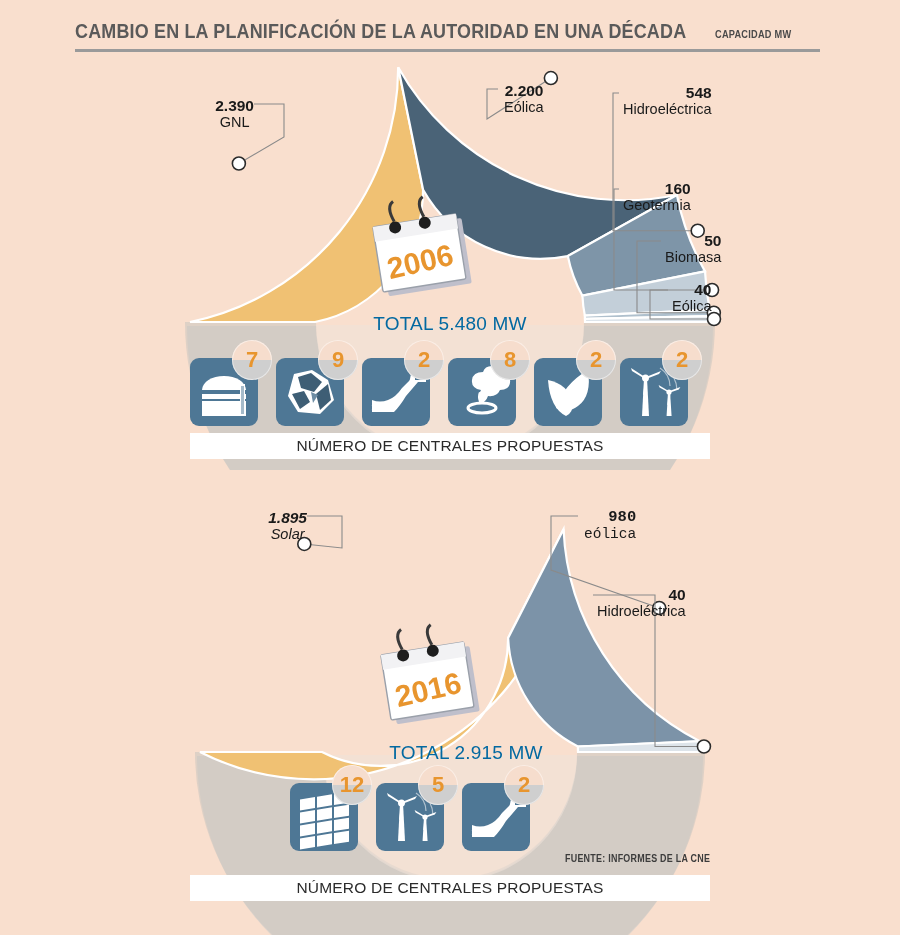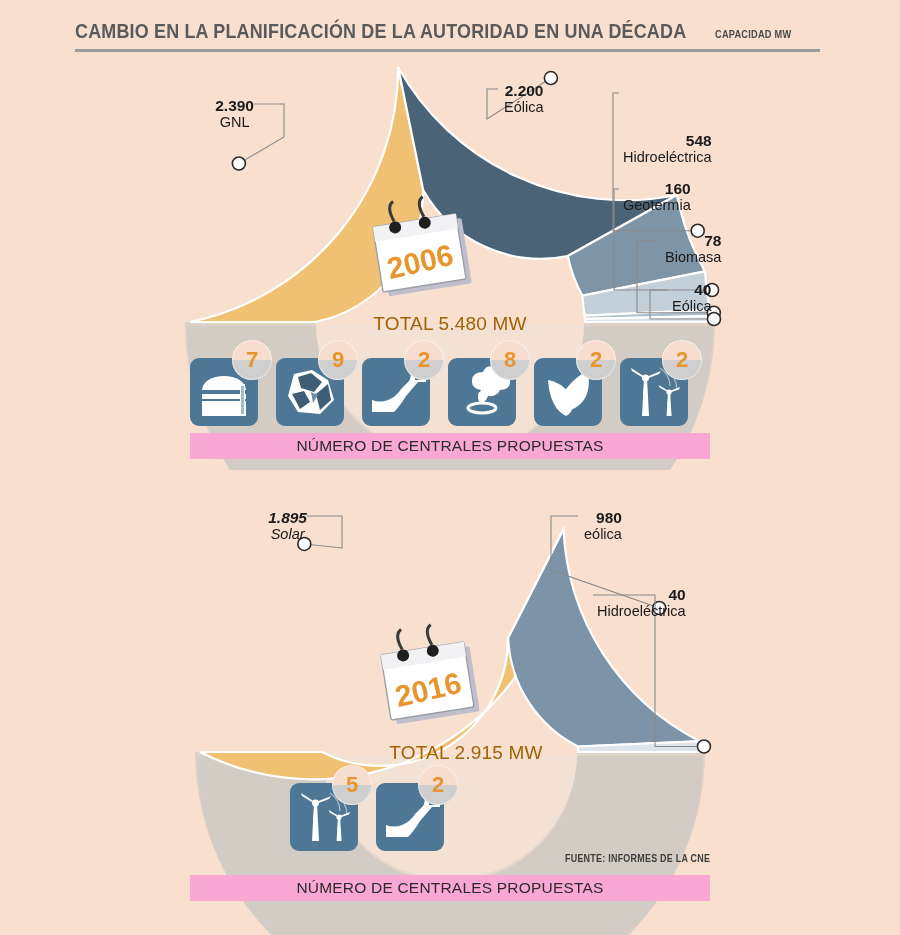--- a/index.html
+++ b/index.html
@@ -29,39 +29,39 @@
   .chart-block{position:absolute;left:0;width:900px;}
   .chart-svg{display:block;}
 
   .legend-lbl{position:absolute;line-height:1.12;}
   .legend-val{font-weight:bold;font-size:15.5px;color:#1A1A1A;display:block;}
   .legend-name{font-size:14.5px;color:#1A1A1A;display:block;}
   .legend-lbl.right{text-align:right;}
   .legend-lbl.rightalign{text-align:center;}
 
   .total-txt{
-    position:absolute;font-size:19px;color:#a16207;
+    position:absolute;font-size:19px;color:#0369a1;
     letter-spacing:.2px;white-space:nowrap;
   }
 
   .icon-row{position:absolute;display:flex;}
   .icon-cell{position:relative;width:68px;height:68px;margin-right:18px;}
   .icon-tile{
     width:68px;height:68px;border-radius:9px;background:#4E7795;
     position:relative;overflow:hidden;
   }
   .badge{
     position:absolute;right:-14px;top:-18px;width:40px;height:40px;border-radius:50%;
     background:linear-gradient(to bottom,#F6DDCD 0%,#F6DDCD 50%,#CFCFCF 50%,#CFCFCF 100%);
     display:flex;align-items:center;justify-content:center;
     font-weight:bold;font-size:22px;color:#E8952E;
     box-shadow:0 0 0 1px rgba(255,255,255,.5) inset;
   }
   .cap-bar{
-    position:absolute;height:26px;background:#f9a8d4;
+    position:absolute;height:26px;background:#ffffff;
     display:flex;align-items:center;justify-content:center;
     font-size:15.5px;color:#2B2B2B;letter-spacing:.2px;
   }
   .source{
     position:absolute;font-size:10.5px;font-weight:bold;color:#3C3C3C;
     transform:scaleX(.85);transform-origin:left center;white-space:nowrap;
     letter-spacing:.3px;
   }
 </style>
 </head>
@@ -135,30 +135,30 @@
       </g>
     </svg>
 <div class="legend-lbl rightalign" style="left: auto; top: 97px; right: 646px;">
       <span class="legend-val">2.390</span>
       <span class="legend-name">GNL</span>
     </div>
     <div class="legend-lbl right" style="left: 504px; top: 82px;">
       <span class="legend-val">2.200</span>
       <span class="legend-name">Eólica</span>
     </div>
-    <div class="legend-lbl right" style="left: 623px; top: 84px; margin-top: 48px;">
+    <div class="legend-lbl right" style="left: 623px; top: 84px;">
       <span class="legend-val">548</span>
       <span class="legend-name">Hidroeléctrica</span>
     </div>
     <div class="legend-lbl right" style="left: 623px; top: 180px;">
       <span class="legend-val">160</span>
       <span class="legend-name">Geotermia</span>
     </div>
     <div class="legend-lbl right" style="left: 665px; top: 232px;">
-      <span class="legend-val">78</span>
+      <span class="legend-val">50</span>
       <span class="legend-name">Biomasa</span>
     </div>
     <div class="legend-lbl right" style="left: 672px; top: 281px;">
       <span class="legend-val">40</span>
       <span class="legend-name">Eólica</span>
     </div>
     <div class="total-txt" style="top: 313px; left: 0px; width: 900px; text-align: center;">TOTAL 5.480 MW</div>
     <div class="icon-row" style="left: 190px; top: 358px;">
       <div class="icon-cell">
         <div class="icon-tile"><svg width="68" height="68" viewBox="0 0 68 68">
@@ -260,30 +260,49 @@
         <circle cx="22" cy="9" r="6" fill="#1E1E1E"></circle>
         <path d="M 52 3 q -6 -16 2 -20" fill="none" stroke="#3A3A3A" stroke-width="3"></path>
         <circle cx="52" cy="9" r="6" fill="#1E1E1E"></circle>
         <text x="42" y="57" text-anchor="middle" font-family="&quot;Liberation Sans&quot;, sans-serif" font-size="30" font-weight="bold" fill="#E8952E" transform="rotate(-4 42 57)">2016</text>
       </g>
     </svg>
 <div class="legend-lbl rightalign" style="left: auto; top: 39px; right: 593px; font-style: italic;">
       <span class="legend-val">1.895</span>
       <span class="legend-name">Solar</span>
     </div>
-    <div class="legend-lbl right" style="left: 584px; top: 39px;">
+    <div class="legend-lbl right" style="left: 584px; top: 39px; font-family: Liberation Mono, monospace;">
       <span class="legend-val">980</span>
       <span class="legend-name">eólica</span>
     </div>
     <div class="legend-lbl right" style="left: 597px; top: 116px;">
       <span class="legend-val">40</span>
       <span class="legend-name">Hidroeléctrica</span>
     </div>
     <div class="total-txt" style="top: 272px; left: 16px; width: 900px; text-align: center;">TOTAL 2.915 MW</div>
     <div class="icon-row" style="left: 290px; top: 313px;">
+      <div class="icon-cell">
+        <div class="icon-tile"><svg width="68" height="68" viewBox="0 0 68 68">
+            <g transform="skewY(-9) translate(0,6)">
+              <rect x="10" y="12" width="15" height="11" fill="#FFFFFF"></rect>
+              <rect x="27" y="12" width="15" height="11" fill="#FFFFFF"></rect>
+              <rect x="44" y="12" width="15" height="11" fill="#FFFFFF"></rect>
+              <rect x="10" y="25" width="15" height="11" fill="#FFFFFF"></rect>
+              <rect x="27" y="25" width="15" height="11" fill="#FFFFFF"></rect>
+              <rect x="44" y="25" width="15" height="11" fill="#FFFFFF"></rect>
+              <rect x="10" y="38" width="15" height="11" fill="#FFFFFF"></rect>
+              <rect x="27" y="38" width="15" height="11" fill="#FFFFFF"></rect>
+              <rect x="44" y="38" width="15" height="11" fill="#FFFFFF"></rect>
+              <rect x="10" y="51" width="15" height="11" fill="#FFFFFF"></rect>
+              <rect x="27" y="51" width="15" height="11" fill="#FFFFFF"></rect>
+              <rect x="44" y="51" width="15" height="11" fill="#FFFFFF"></rect>
+            </g>
+          </svg></div>
+        <div class="badge">12</div>
+      </div>
       <div class="icon-cell">
         <div class="icon-tile"><svg width="68" height="68" viewBox="0 0 68 68">
             <path fill="none" stroke="#FFFFFF" stroke-width="1.3" opacity=".55" d="M40 10 a22 22 0 0 1 10 18 M45 10 a28 28 0 0 1 12 22"></path>
             <path fill="#FFFFFF" d="M24 20 l3 0 l2 38 l-7 0 z"></path>
             <circle cx="25.5" cy="20" r="3.5" fill="#FFFFFF"></circle>
             <path fill="#FFFFFF" d="M25 19 l-14 -9 l1 3 l13 8 z"></path>
             <path fill="#FFFFFF" d="M26 19 l15 -6 l-2 3 l-13 5 z"></path>
             <path fill="#FFFFFF" d="M25 21 l-2 16 l3 -1 l1 -15 z"></path>
             <path fill="#FFFFFF" d="M48 34 l2 0 l1.6 24 l-5 0 z"></path>
             <circle cx="49" cy="34" r="2.6" fill="#FFFFFF"></circle>

